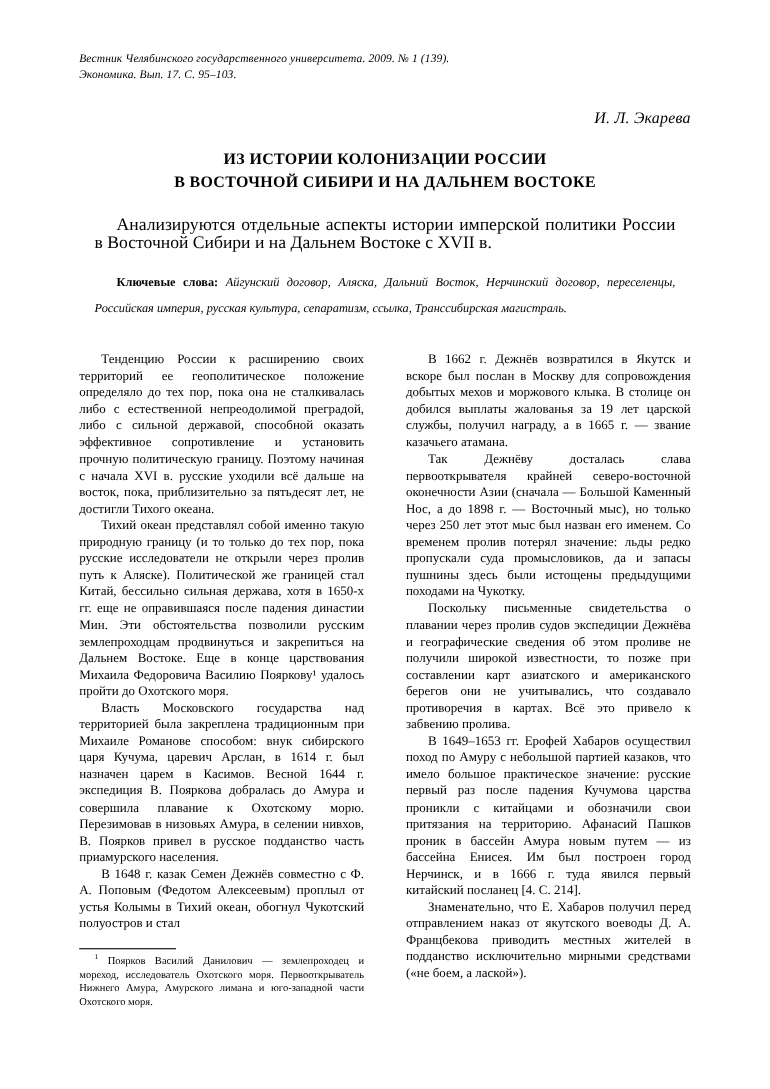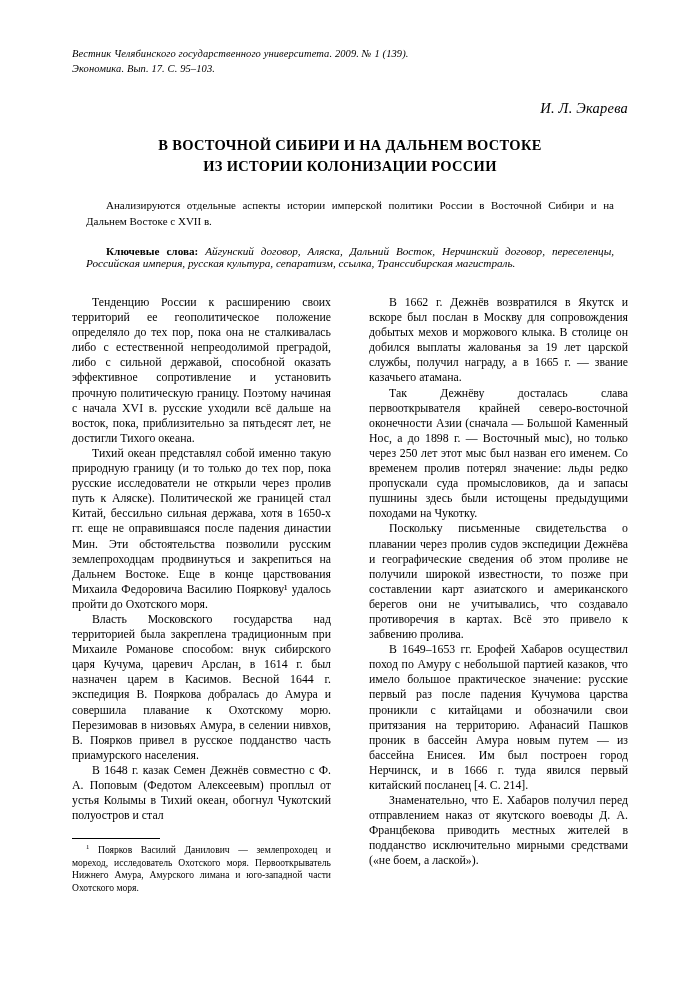--- a/index.html
+++ b/index.html
@@ -36,30 +36,30 @@
   .title {
     text-align: center;
     font-weight: bold;
     font-size: 14.5px;
     line-height: 21px;
     margin-top: 18px;
     letter-spacing: 0.3px;
   }
   .abstract {
     margin-top: 20px;
-    font-size: 11px;
+    font-size: 16px;
     line-height: 16px;
     text-align: justify;
     text-indent: 20px;
     padding: 0 14px 0 14px;
   }
   .keywords {
     margin-top: 16px;
     font-size: 11.2px;
-    line-height: 12px;
+    line-height: 24px;
     text-align: justify;
     text-indent: 20px;
     padding: 0 14px 0 14px;
     font-style: italic;
   }
   .keywords .kw-label {
     font-style: normal;
     font-weight: bold;
   }
   .columns {
@@ -107,22 +107,22 @@
 <body>
 
 <div class="page">
 
   <div class="journal-line">Вестник Челябинского государственного университета. 2009. № 1 (139).</div>
   <div class="journal-line">Экономика. Вып. 17. С. 95–103.</div>
 
   <div class="author">И. Л. Экарева</div>
 
   <div class="title">
+    <div>ИЗ ИСТОРИИ КОЛОНИЗАЦИИ РОССИИ</div>
     <div>В ВОСТОЧНОЙ СИБИРИ И НА ДАЛЬНЕМ ВОСТОКЕ</div>
-    <div>ИЗ ИСТОРИИ КОЛОНИЗАЦИИ РОССИИ</div>
   </div>
 
   <div class="abstract">Анализируются отдельные аспекты истории имперской политики России в Восточной Сибири и на Дальнем Востоке с XVII в.</div>
 
   <div class="keywords">
     <span class="kw-label">Ключевые слова:</span><span> Айгунский договор, Аляска, Дальний Восток, Нерчинский договор, переселенцы, Российская империя, русская культура, сепаратизм, ссылка, Транссибирская магистраль.</span>
   </div>
 
   <div class="columns">
 

